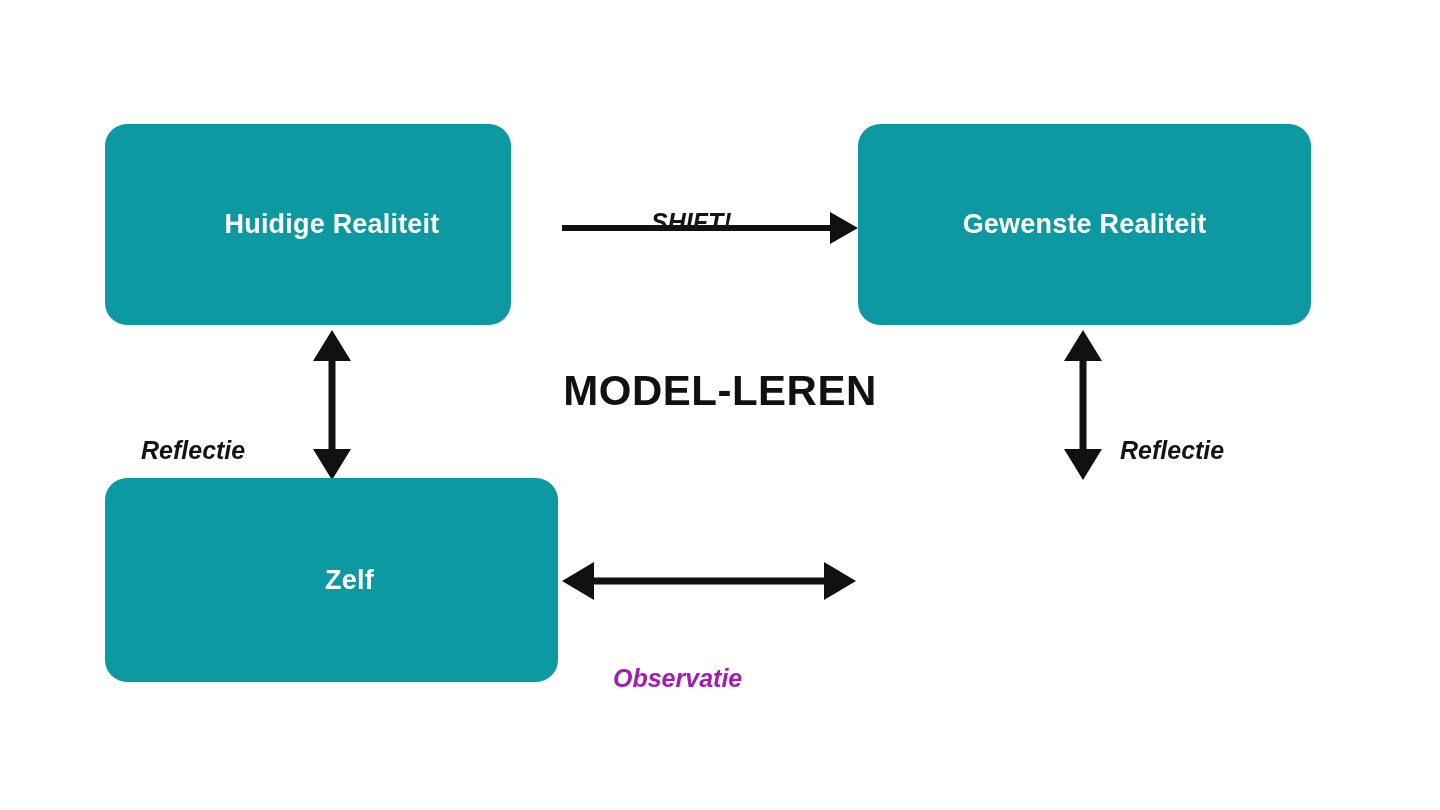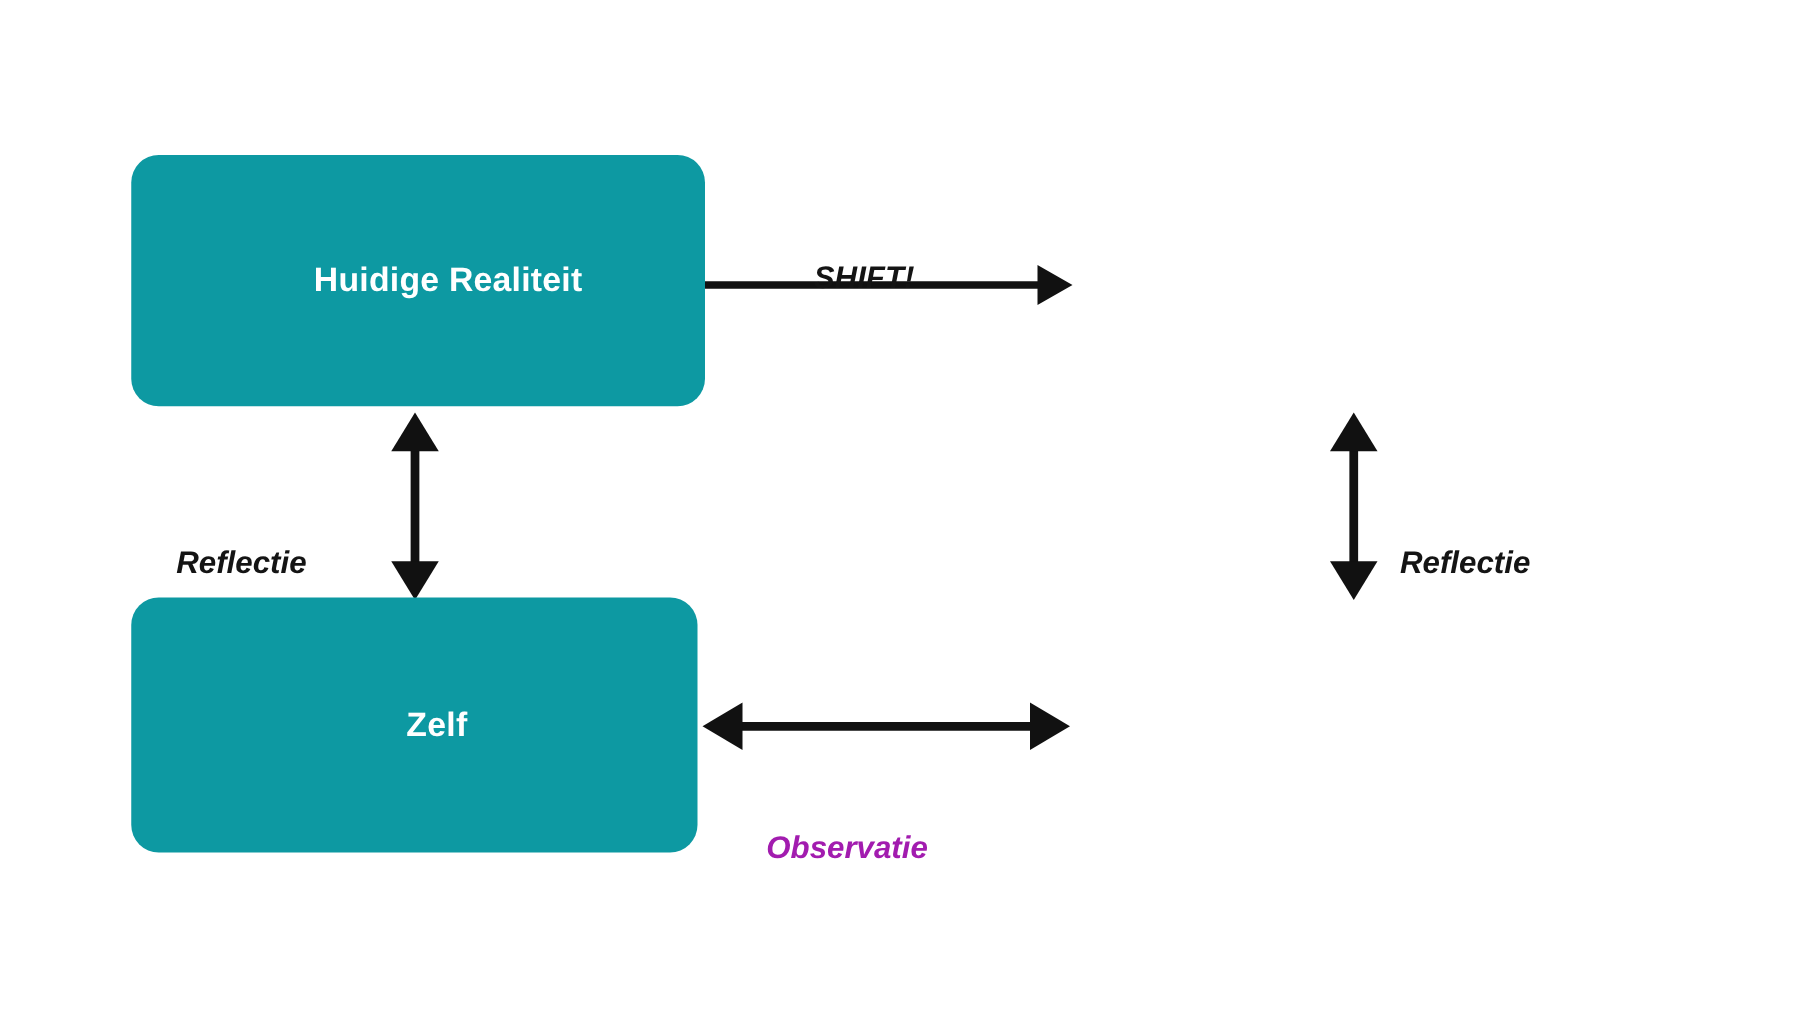--- a/index.html
+++ b/index.html
@@ -32,21 +32,21 @@
     color: #ffffff;
     font-family: "Liberation Sans", sans-serif;
     font-weight: bold;
     font-size: 27px;
     letter-spacing: 0.2px;
     line-height: 1;
     text-align: center;
     white-space: nowrap;
   }
 
-  #node-huidige-realiteit { left: 105px;  top: 124px; width: 459px; height: 201px; padding-left: 48px; }
+  #node-huidige-realiteit { left: 105px;  top: 124px; width: 406px; height: 201px; padding-left: 48px; }
   #node-gewenste-realiteit { left: 858px; top: 124px; width: 453px; height: 201px; }
   #node-zelf              { left: 105px;  top: 478px; width: 453px; height: 204px; padding-left: 36px; }
   #node-rolmodel          { left: 858px;  top: 478px; width: 453px; height: 204px; }
 
   
   #arrow-layer {
     position: absolute;
     left: 0;
     top: 0;
     width: 1440px;
@@ -115,28 +115,32 @@
       <line x1="584" y1="581" x2="834" y2="581" stroke="#111111" stroke-width="7"></line>
       <polygon points="562,581 594,562 594,600" fill="#111111"></polygon>
       <polygon points="856,581 824,562 824,600" fill="#111111"></polygon>
     </g>
   </svg>
 
   <div class="node" id="node-huidige-realiteit" style="background:#0d99a2;">
     <span class="node-label" style="color: rgb(255, 255, 255);">Huidige Realiteit</span>
   </div>
 
+  <div class="node" id="node-gewenste-realiteit" style="background:#0d99a2;">
+    <span class="node-label" style="color: rgb(255, 255, 255);">Gewenste Realiteit</span>
+  </div>
 
   <div class="node" id="node-zelf" style="background:#0d99a2;">
     <span class="node-label" style="color: rgb(255, 255, 255);">Zelf</span>
   </div>
 
 
   <div class="edge-label" id="label-shift" style="color: rgb(20, 20, 20);">SHIFT!</div>
 
   <div class="edge-label" id="label-reflectie-left" style="color: rgb(20, 20, 20);">Reflectie</div>
 
   <div class="edge-label" id="label-reflectie-right" style="color: rgb(20, 20, 20);">Reflectie</div>
 
   <div class="edge-label" id="label-observatie" style="color: #a21caf;">Observatie</div>
 
+  <div id="center-title">MODEL-LEREN</div>
 
 </div>
 
 </body></html>

